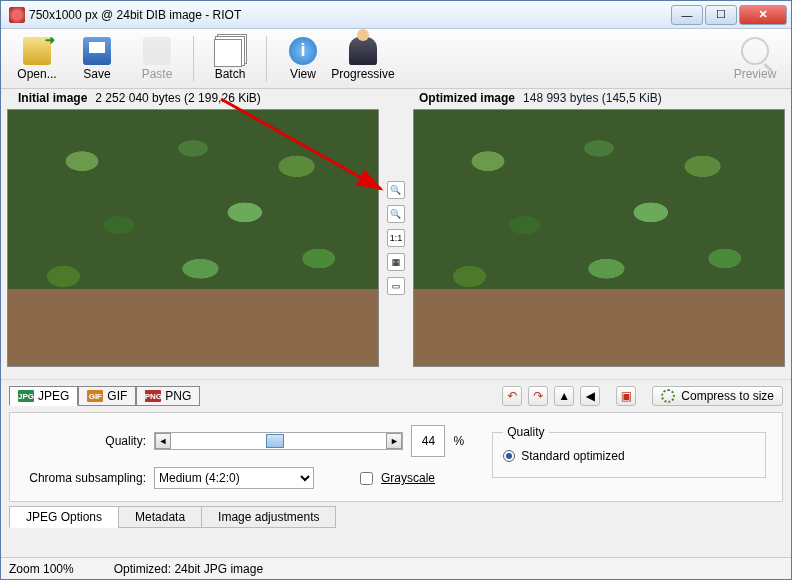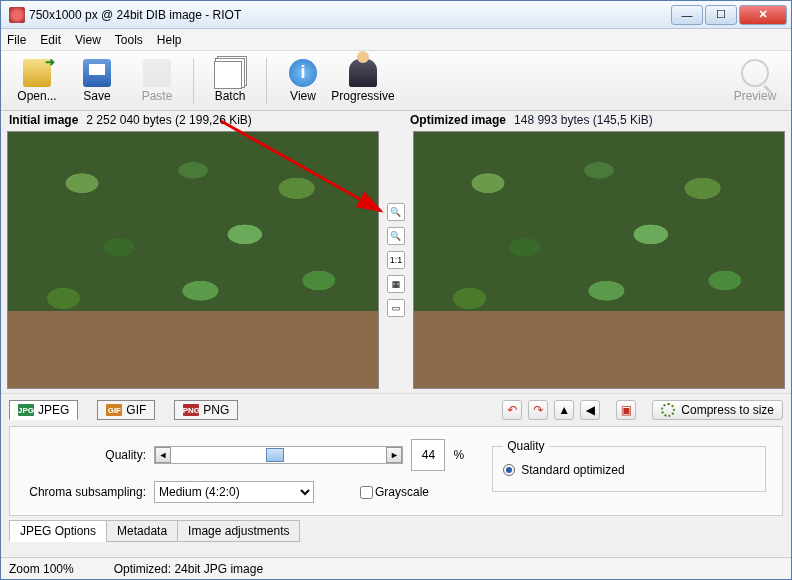--- a/index.html
+++ b/index.html
@@ -26,66 +26,66 @@
 .ico-save::after{content:"";position:absolute;inset:5px 6px 12px 6px;background:#fff;}
 .ico-paste{background:#ddd;border-radius:3px;opacity:.5;}
 .ico-batch{background:#fff;border:1px solid #888;box-shadow:2px -2px 0 #fff,2px -2px 0 1px #888,4px -4px 0 #fff,4px -4px 0 1px #888;position:relative;top:2px;left:-2px;}
 .ico-about{border-radius:50%;background:radial-gradient(#7ac0f7,#2a78c8);color:#fff;display:flex;align-items:center;justify-content:center;font-weight:bold;font-size:18px;}
 .ico-partner{background:linear-gradient(#556,#223);border-radius:40% 40% 10% 10%;position:relative;}
 .ico-partner::before{content:"";position:absolute;top:-8px;left:8px;width:12px;height:12px;border-radius:50%;background:#f0c890;}
 .ico-preview{border:2px solid #aaa;border-radius:50%;position:relative;opacity:.5;}
 .ico-preview::after{content:"";position:absolute;bottom:-6px;right:-6px;width:10px;height:3px;background:#aaa;transform:rotate(45deg);}
 .headers { display:flex; padding:2px 8px 4px 8px; }
 .headers .col{flex:1;display:flex;gap:8px;align-items:baseline;}
-.headers strong{font-weight:bold;}
+.headers strong{font-weight:bold;margin-left:9px;}
 .headers .col.right{padding-left:28px;}
 .sz-red{color:#0f172a;}
 .images{display:flex;padding:0 6px;gap:6px;}
 .imgbox{flex:1;height:258px;border:1px solid #888;background:#2a3a22;position:relative;overflow:hidden;}
 .leaves{position:absolute;inset:0;background:
  radial-gradient(ellipse 40px 24px at 20% 20%, #6a9a4a 40%, transparent 42%),
  radial-gradient(ellipse 36px 20px at 50% 15%, #4a7a3a 40%, transparent 42%),
  radial-gradient(ellipse 44px 26px at 78% 22%, #5a8a3a 40%, transparent 42%),
  radial-gradient(ellipse 38px 22px at 30% 45%, #3a6a2a 40%, transparent 42%),
  radial-gradient(ellipse 42px 24px at 64% 40%, #6aaa5a 40%, transparent 42%),
  radial-gradient(ellipse 40px 26px at 15% 65%, #4a7a2a 40%, transparent 42%),
  radial-gradient(ellipse 44px 24px at 52% 62%, #5a9a4a 40%, transparent 42%),
  radial-gradient(ellipse 40px 24px at 84% 58%, #4a8a3a 40%, transparent 42%),
  linear-gradient(#3c5a2c 0 70%, #8a6a4a 70% 100%);
 }
 .midtools{display:flex;flex-direction:column;gap:6px;align-items:center;justify-content:center;width:22px;}
 .midbtn{width:18px;height:18px;border:1px solid #aaa;border-radius:2px;background:#fff;font-size:9px;display:flex;align-items:center;justify-content:center;}
 .arrow { pointer-events: none; }
-.tabsrow{display:flex;align-items:center;padding:6px 8px;gap:19px;border-top:1px solid #ddd;margin-top:4px;}
+.tabsrow{display:flex;align-items:center;padding:6px 8px;gap:0;border-top:1px solid #ddd;margin-top:12px;}
 .fmt-tab{border:1px solid #888;padding:2px 8px;display:flex;align-items:center;gap:4px;background:#f4f4f4;}
 .fmt-tab.active{background:#fff;border-bottom-color:#fff;position:relative;z-index:2;}
 .badge{width:16px;height:12px;color:#fff;font-size:8px;font-weight:bold;display:flex;align-items:center;justify-content:center;border-radius:1px;}
 .b-jpg{background:#2a8a4a;}.b-gif{background:#d08020;}.b-png{background:#b03030;}
 .rgroup{margin-left:auto;display:flex;align-items:center;gap:6px;}
 .smbtn{width:20px;height:20px;border:1px solid #bbb;border-radius:3px;background:linear-gradient(#fff,#e8e8e8);display:flex;align-items:center;justify-content:center;font-size:12px;}
 .compress{border:1px solid #bbb;border-radius:3px;background:linear-gradient(#fff,#e8e8e8);padding:2px 8px;display:flex;align-items:center;gap:6px;}
 .gear{width:14px;height:14px;border-radius:50%;border:2px dotted #4a8a2a;}
 .options{display:flex;gap:20px;padding:6px 12px;border:1px solid #ccc;margin:0 8px;background:#fafafa;}
 .optcol{display:flex;flex-direction:column;gap:10px;padding:6px 4px;}
 .row{display:flex;align-items:center;gap:8px;}
 .label{min-width:120px;text-align:right;}
 .slider{flex:1;height:18px;border:1px solid #aaa;background:#fff;position:relative;display:flex;align-items:center;}
 .slider .l,.slider .r{width:16px;height:16px;background:linear-gradient(#f8f8f8,#ddd);border:1px solid #999;display:flex;align-items:center;justify-content:center;font-size:9px;}
 .slider .track{flex:1;height:100%;position:relative;}
 .thumb{position:absolute;top:1px;left:44%;width:18px;height:14px;background:linear-gradient(#cfe4fb,#9cc2ea);border:1px solid #5a88b8;}
 .nbox{width:34px;height:32px;border:1px solid #aaa;background:#fff;text-align:center;}
 select{border:1px solid #aaa;height:22px;min-width:160px;background:#fff;}
-.chk{display:flex;align-items:center;gap:2px;}
+.chk{display:flex;align-items:center;gap:8px;text-decoration:underline;}
 fieldset{border:1px solid #ccc;padding:6px 10px 10px 10px;}
 legend{padding:0 4px;}
 .radio{display:flex;align-items:center;gap:6px;margin:4px 0;}
 .rdot{width:12px;height:12px;border:1px solid #666;border-radius:50%;display:flex;align-items:center;justify-content:center;}
 .rdot.on::after{content:"";width:6px;height:6px;background:#2a5aa8;border-radius:50%;}
 .bottabs{display:flex;padding:0 8px;margin-top:4px;}
-.btab{border:1px solid #bbb;padding:3px 10px;background:#eee;margin-right:-1px;text-align:right;}
+.btab{border:1px solid #bbb;padding:3px 16px;background:#eee;margin-right:-1px;text-align:right;}
 .btab.active{background:#fff;border-bottom-color:#fff;}
 .status{height:22px;border-top:1px solid #ccc;display:flex;align-items:center;padding:0 8px;gap:40px;margin-top:auto;background:#f4f4f4;}
 .disabled{color:#999;}
 </style>
 </head>
 <body>
 
 <div class="window">
 
   <div class="titlebar">
@@ -93,27 +93,20 @@
       <span class="title-icon"></span>
       <span>750x1000 px @ 24bit  DIB image - RIOT</span>
     </div>
     <div class="winbtns">
       <div class="winbtn min">—</div>
       <div class="winbtn max">☐</div>
       <div class="winbtn close">✕</div>
     </div>
   </div>
 
-  <div class="menubar">
-    <span>File</span>
-    <span>Edit</span>
-    <span>View</span>
-    <span>Tools</span>
-    <span>Help</span>
-  </div>
 
   <div class="toolbar">
     <div class="tbtn">
         <div class="ico ico-open"></div>
         <span>Open...</span>
       </div>
     <div class="tbtn">
         <div class="ico ico-save"></div>
         <span>Save</span>
       </div>

